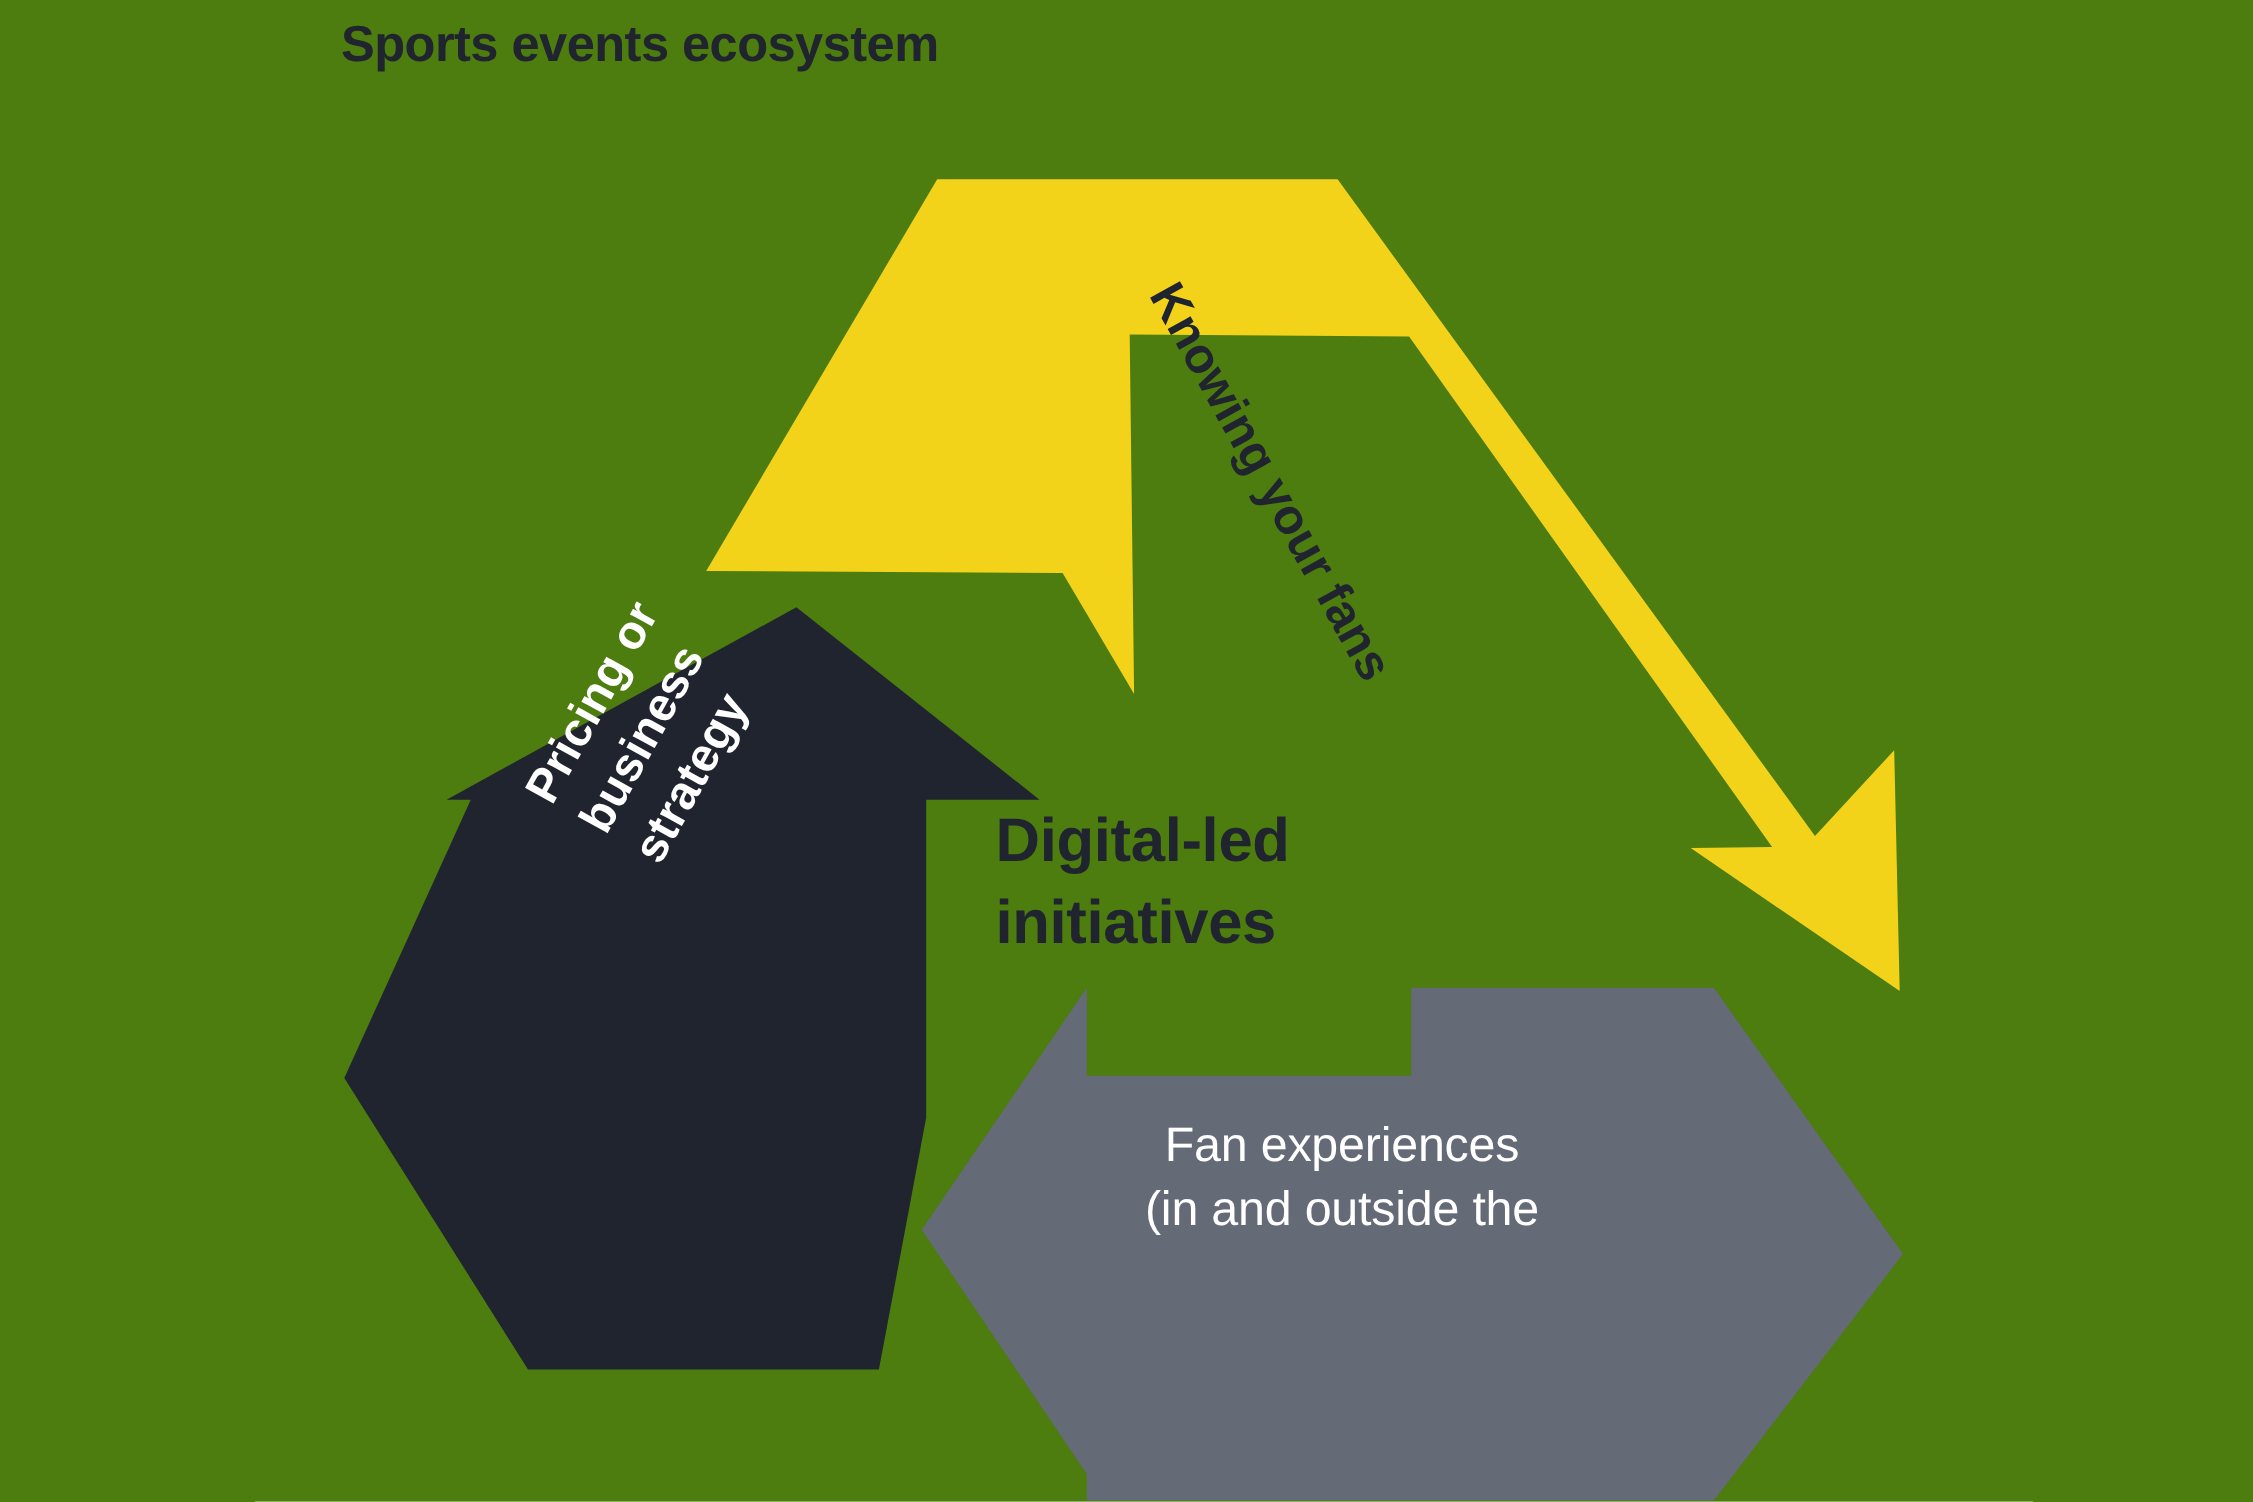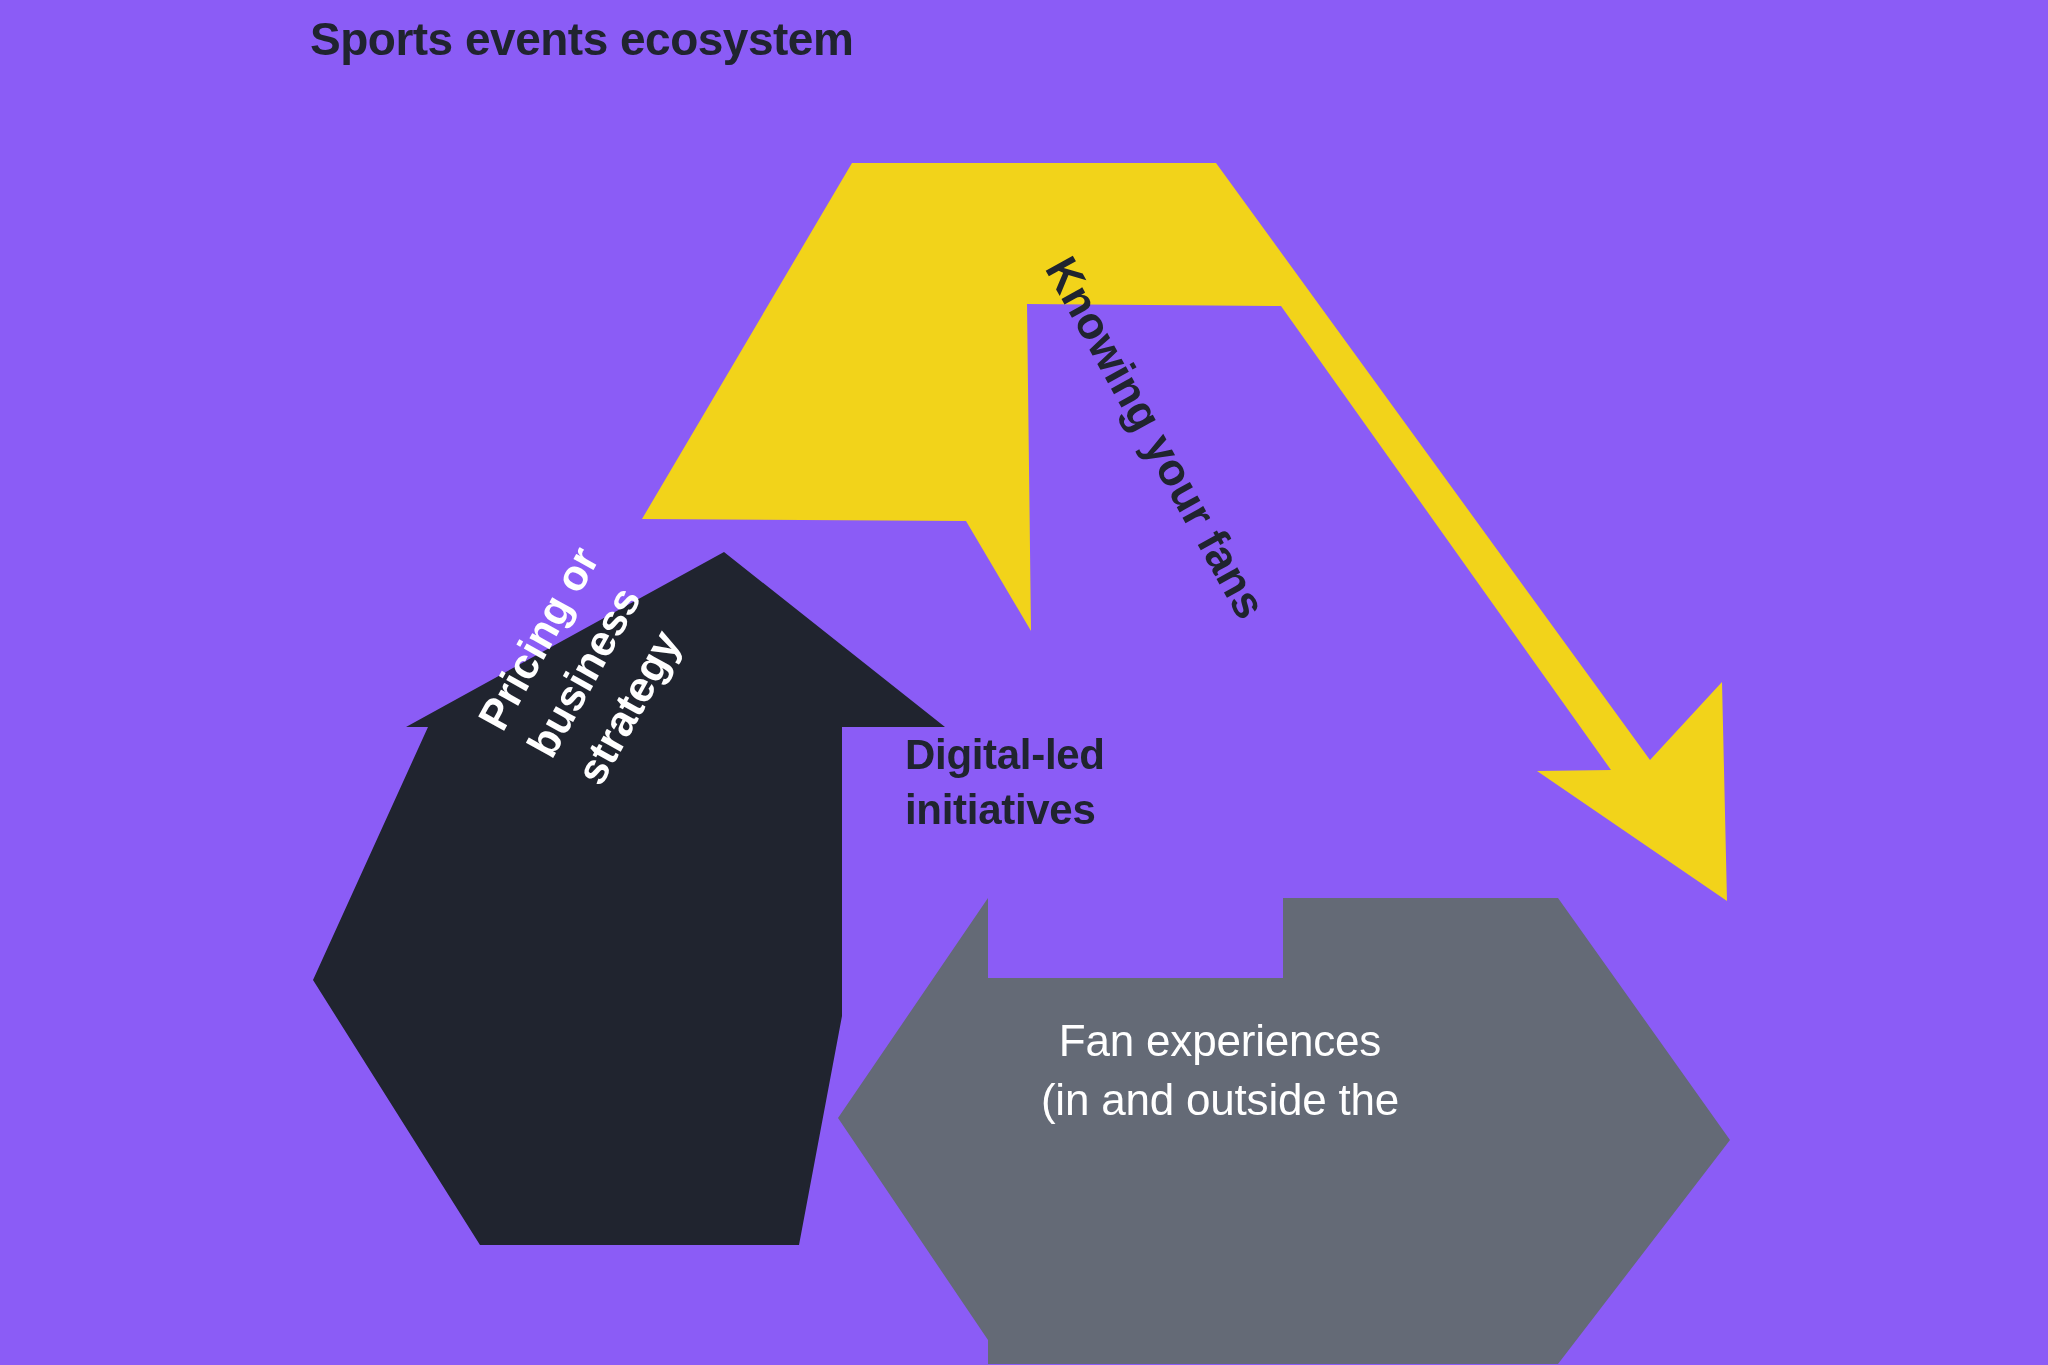--- a/index.html
+++ b/index.html
@@ -12,21 +12,21 @@
     width: 2048px;
     height: 1365px;
     overflow: hidden;
     font-family: "Liberation Sans", sans-serif;
     position: relative;
   }
   #stage {
     position: relative;
     width: 2048px;
     height: 1365px;
-    background: #8b5cf6;
+    background: #4d7c0f;
   }
   .page-title {
     position: absolute;
     left: 310px;
     top: 12px;
     font-family: "Liberation Sans", sans-serif;
     font-weight: bold;
     font-size: 46px;
     letter-spacing: -0.5px;
     color: #20242F;
@@ -40,21 +40,21 @@
     width: 2048px;
     height: 1365px;
   }
   .center-note {
     position: absolute;
     left: 905px;
     top: 727px;
     width: 330px;
     font-family: "Liberation Sans", sans-serif;
     font-weight: bold;
-    font-size: 42px;
+    font-size: 56px;
     line-height: 1.32;
     color: #20242F;
     letter-spacing: -0.3px;
   }
   .rot-label {
     position: absolute;
     font-family: "Liberation Sans", sans-serif;
     font-weight: bold;
     white-space: pre;
     pointer-events: none;

